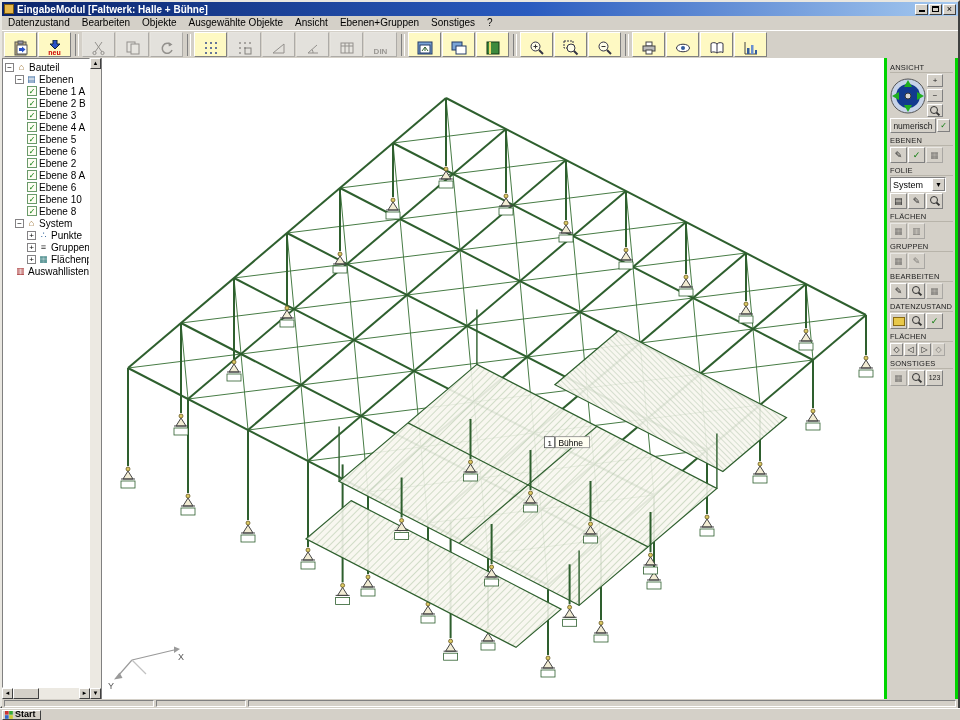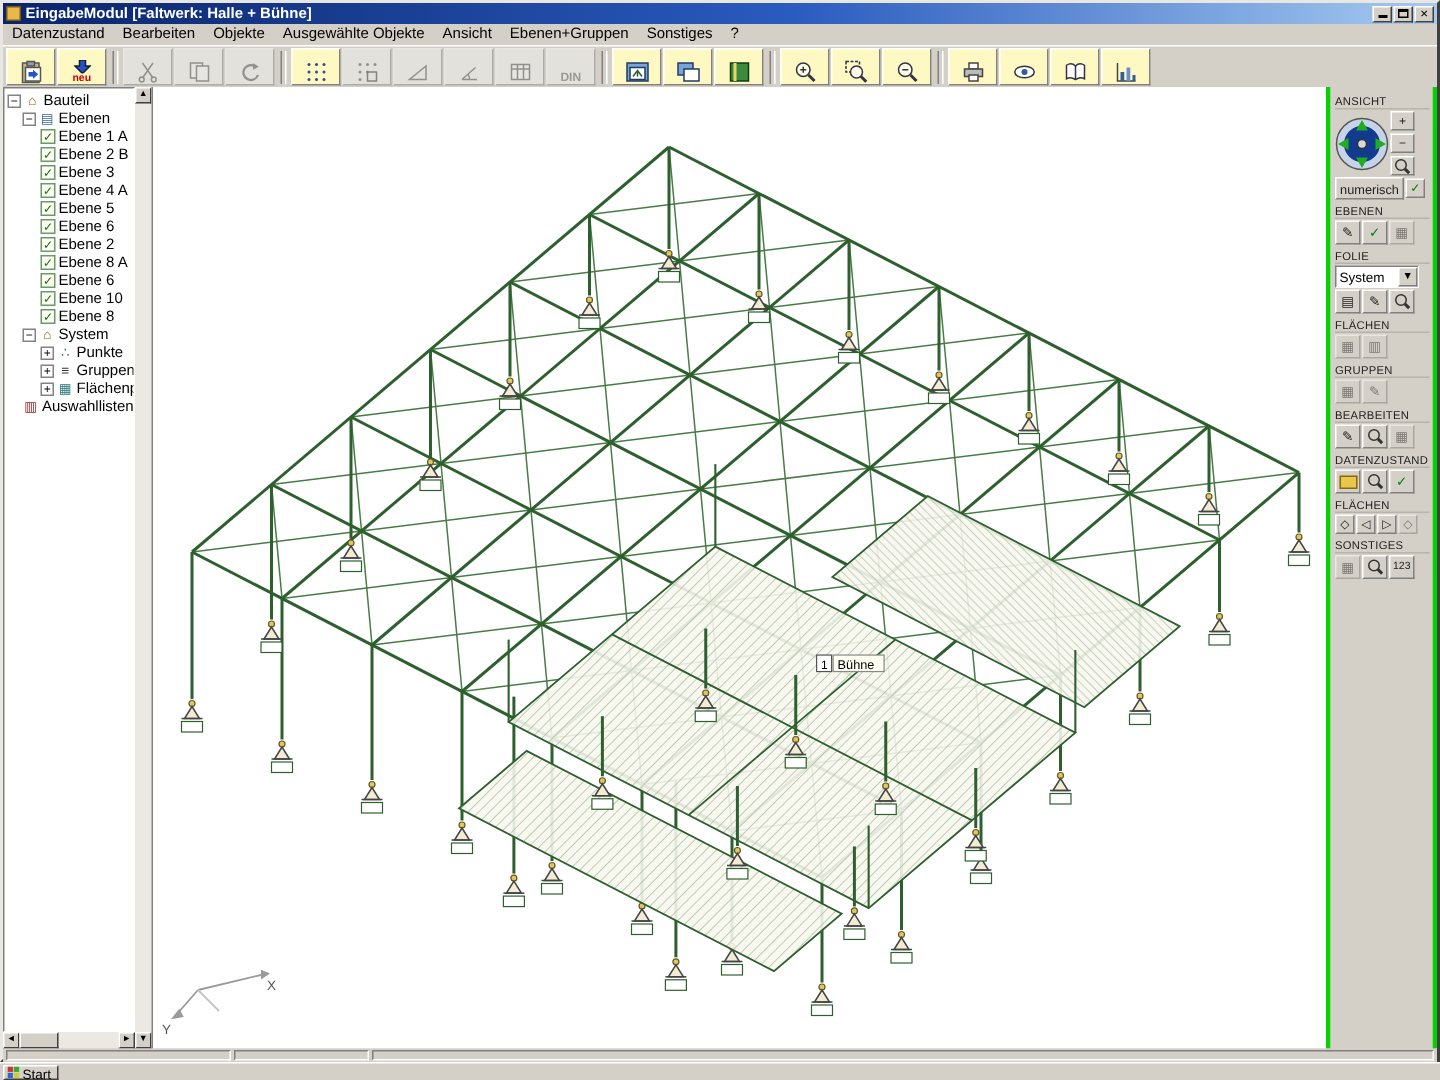--- a/index.html
+++ b/index.html
@@ -45,21 +45,21 @@
   .pwide{width:46px;height:15px;font-size:8.5px;}
   .pselect{width:56px;height:15px;background:#fff;border:1px solid;border-color:#808080 #fff #fff #808080;display:flex;align-items:center;font-size:9px;padding-left:2px;}
   .psel-arrow{margin-left:auto;width:13px;height:13px;background:#d4d0c8;border:1px solid;border-color:#fff #808080 #808080 #fff;font-size:7px;text-align:center;line-height:12px;}
   .mag{position:relative;width:12px;height:12px;display:inline-block;}
   .mag::before{content:"";position:absolute;left:1px;top:1px;width:6px;height:6px;border:1.5px solid #333;border-radius:50%;}
   .mag::after{content:"";position:absolute;left:7px;top:8px;width:4px;height:2px;background:#333;transform:rotate(45deg);}
   .fold{width:12px;height:9px;background:#e8c84a;border:1px solid #8a6a10;display:inline-block;}
   #statusbar{position:absolute;left:2px;top:699px;width:956px;height:9px;background:#d4d0c8;display:flex;gap:2px;padding:1px 2px;}
   .scell{height:7px;border:1px solid;border-color:#808080 #fff #fff #808080;}
   #taskbar{position:absolute;left:0;top:708px;width:960px;height:12px;background:#d4d0c8;border-top:1px solid #fff;display:flex;align-items:center;padding:0 2px;}
-  #start-btn{height:10px;background:#d4d0c8;border:1px solid;border-color:#fff #404040 #404040 #fff;display:inline-flex;align-items:flex-start;font-size:9px;font-weight:normal;padding:0 4px 0 2px;gap:2px;}
+  #start-btn{height:10px;background:#d4d0c8;border:1px solid;border-color:#fff #404040 #404040 #fff;display:inline-flex;align-items:flex-end;font-size:9px;font-weight:bold;padding:0 4px 0 2px;gap:2px;}
 </style>
 </head>
 <body>
 
 <div class="winborder"></div>
 
 <div id="titlebar">
   <span class="ticon"></span>
   <span class="ttext">EingabeModul [Faltwerk: Halle + Bühne]</span>
   <span class="wbtn">

